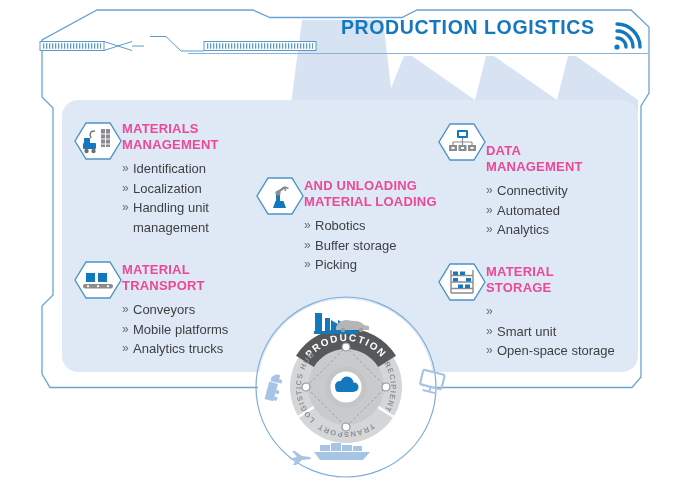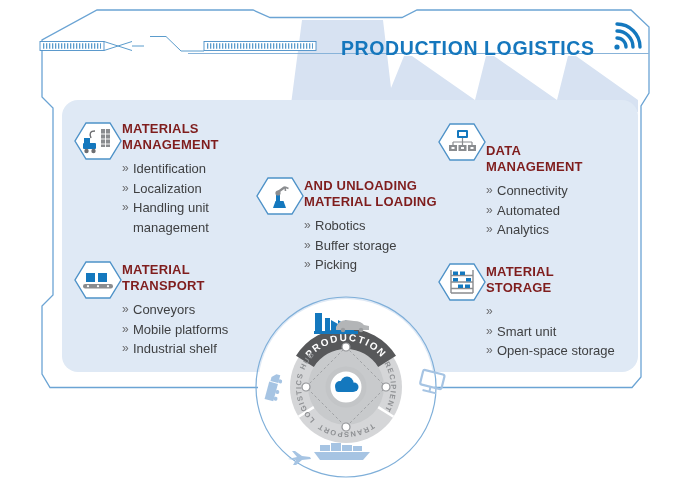--- a/index.html
+++ b/index.html
@@ -1,28 +1,28 @@
 <!DOCTYPE html>
 <html><head>
 <meta charset="utf-8">
 <style>
   html,body{margin:0;padding:0;background:#fff;}
   .stage{position:relative;width:700px;height:495px;background:#fff;overflow:hidden;
          font-family:"Liberation Sans",sans-serif;}
   
-  .title{position:absolute;left:341px;top:37px;font-size:19.5px;font-weight:bold;
+  .title{position:absolute;left:341px;top:16px;font-size:19.5px;font-weight:bold;
          color:#1577bd;letter-spacing:0.6px;white-space:nowrap;}
   .signal{position:absolute;left:611px;top:17px;}
   
   .panel{position:absolute;left:62px;top:100px;width:576px;height:272px;
          background:#dfe9f5;border-radius:16px;}
   
   .hex{position:absolute;}
   .sec{position:absolute;}
-  .sec-title span{display:block;font-size:13px;font-weight:bold;color:#7f1d1d;
+  .sec-title span{display:block;font-size:13px;font-weight:bold;color:#ec4899;
                   line-height:16px;letter-spacing:0.2px;}
   .items{margin-top:6px;}
   .item{display:flex;font-size:13px;color:#3f4042;line-height:19.5px;}
   .blt{width:11px;flex:0 0 11px;color:#6b6c6f;font-size:12px;}
   .itx{display:block;}
   .s1t{left:122px;top:121px;} .s1h{left:74px;top:122px;}
   .s2t{left:304px;top:178px;} .s2h{left:256px;top:177px;}
   .s3t{left:486px;top:123px;margin-top:20px;} .s3h{left:438px;top:123px;}
   .s4t{left:122px;top:262px;} .s4h{left:74px;top:261px;}
   .s5t{left:486px;top:264px;} .s5h{left:438px;top:263px;}
@@ -198,21 +198,21 @@
       <div class="item">
           <span class="blt">»</span>
           <span class="itx">Conveyors</span>
         </div>
       <div class="item">
           <span class="blt">»</span>
           <span class="itx">Mobile platforms</span>
         </div>
       <div class="item">
           <span class="blt">»</span>
-          <span class="itx">Industrial shelf</span>
+          <span class="itx">Analytics trucks</span>
         </div>
     </div>
   </div>
 
   <svg class="hex s5h" width="48" height="38" viewBox="0 0 48 38">
     <path d="M12,1 L36,1 L47,19 L36,37 L12,37 L1,19 Z" fill="#fff" stroke="#4e92c8" stroke-width="1.4"></path>
     <path d="M13,7 V30 M35,7 V30 M13,12.5 H35 M13,19 H35 M13,25.5 H35 M13,30 H35" stroke="#8a8c8f" stroke-width="1.4" fill="none"></path>
     <g fill="#1478be">
         <rect x="15" y="8.5" width="5" height="3.5"></rect>
         <rect x="22" y="8.5" width="5" height="3.5"></rect>

